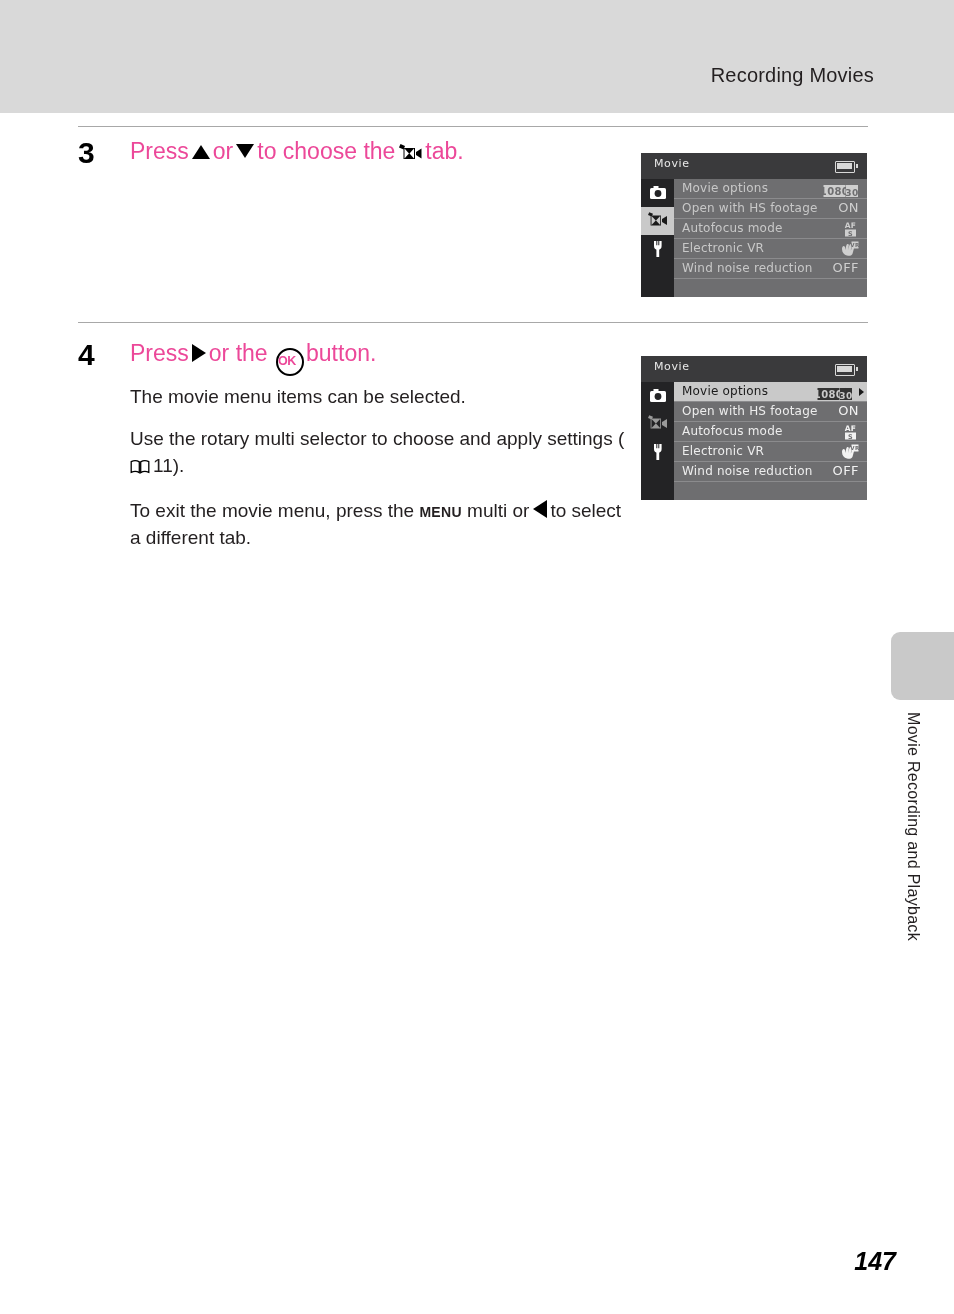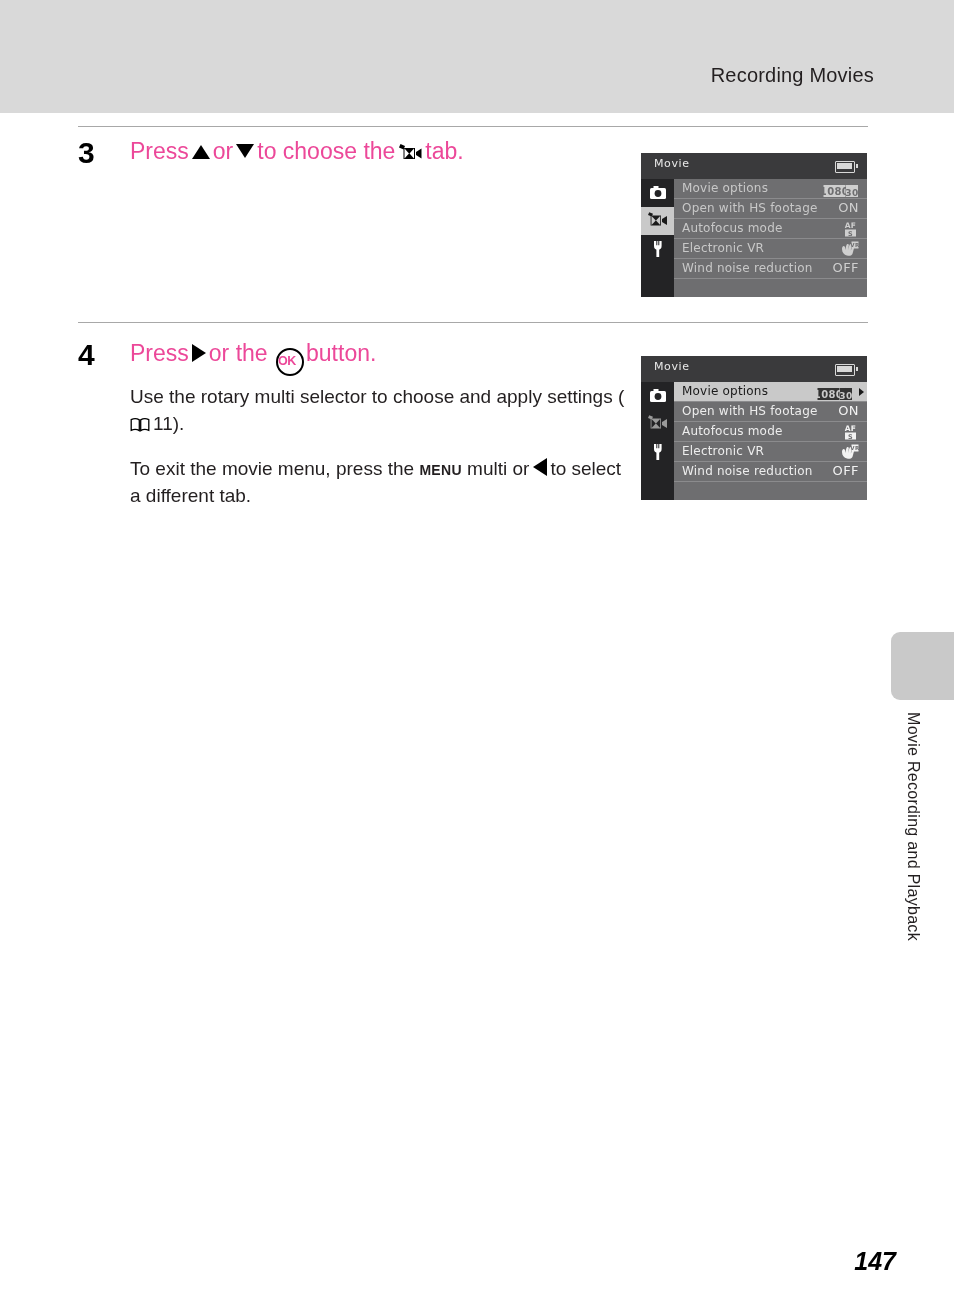--- a/index.html
+++ b/index.html
@@ -346,20 +346,21 @@
   </div>
 </div>
 
 <div class="step step-4">
   <div class="step-num">4</div>
   <div class="step-body">
     <p class="step-heading">
       <span>Press</span><span class="gl-tri-right"></span><span>or the</span>
       <span class="gl-ok">OK</span><span>button.</span>
     </p>
+    <p class="step-para">The movie menu items can be selected.</p>
     <p class="step-para">
       <span>Use the rotary multi selector to choose and apply settings (</span><span class="gl-book"><svg width="20" height="16" viewBox="0 0 20 16">
             <path d="M1.2 2.6 C3.6 1.4 7 1.4 9.3 2.9 L9.3 13.6 C7 12.2 3.6 12.2 1.2 13.3 Z M18.8 2.6 C16.4 1.4 13 1.4 10.7 2.9 L10.7 13.6 C13 12.2 16.4 12.2 18.8 13.3 Z" fill="none" stroke="#000" stroke-width="1.3"></path>
           </svg></span><span>11</span><span>).</span>
     </p>
     <p class="step-para">
       <span>To exit the movie menu, press the</span>
       <span class="gl-menu">MENU</span>
       <span>multi or</span><span class="gl-tri-left"></span><span>to select a different tab.</span>
     </p>

